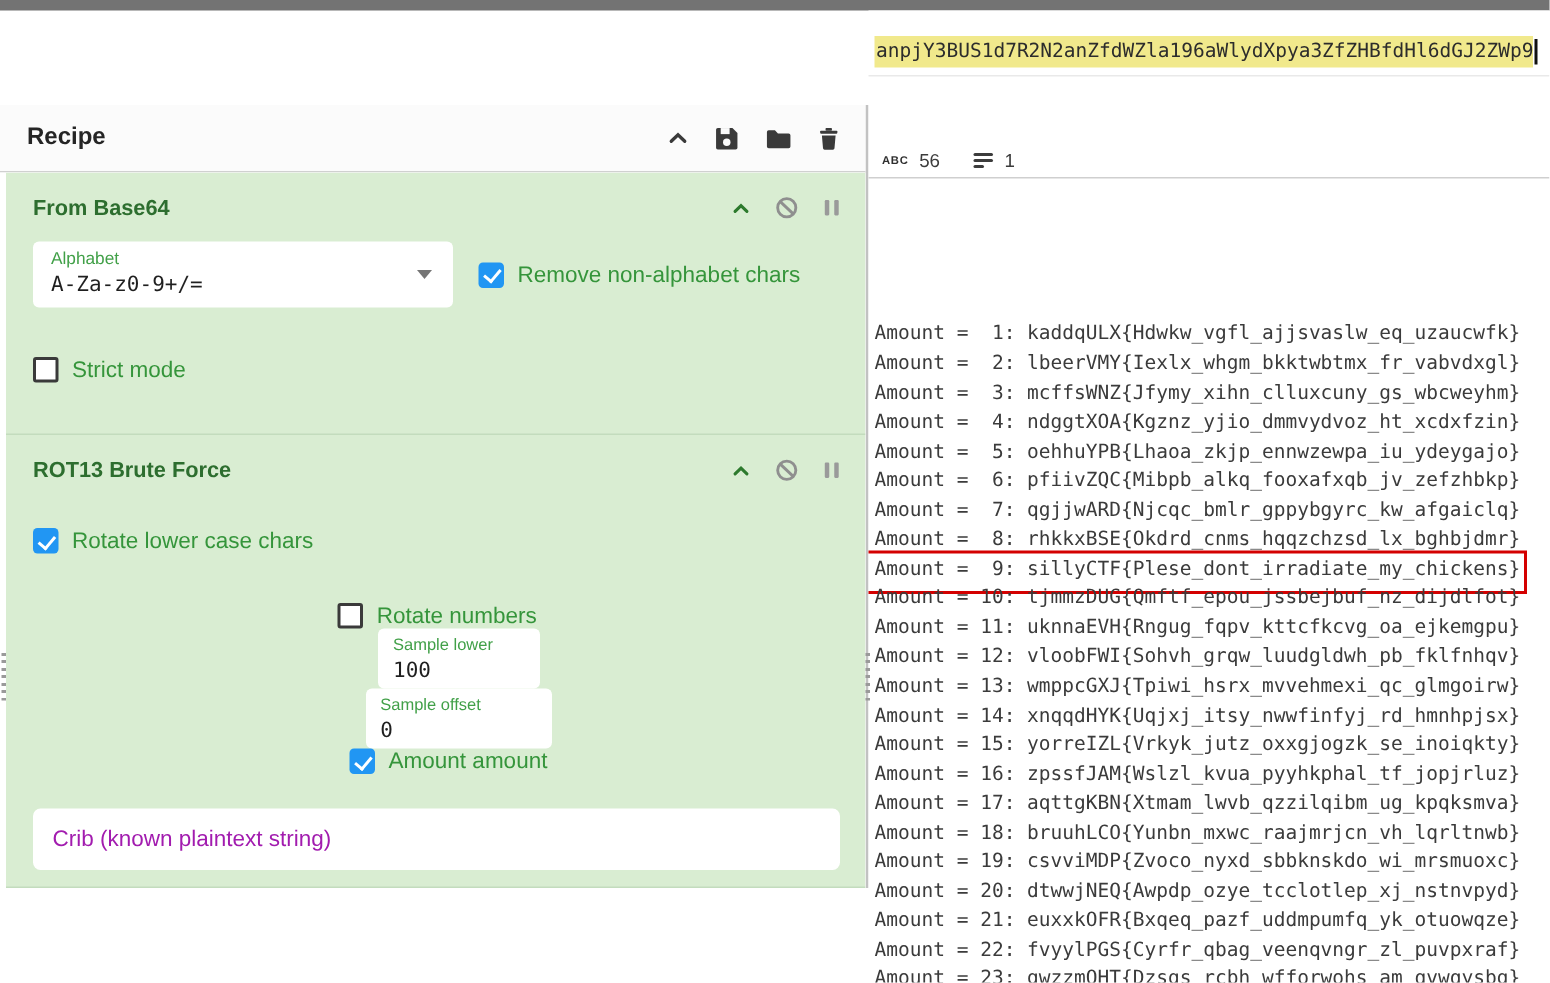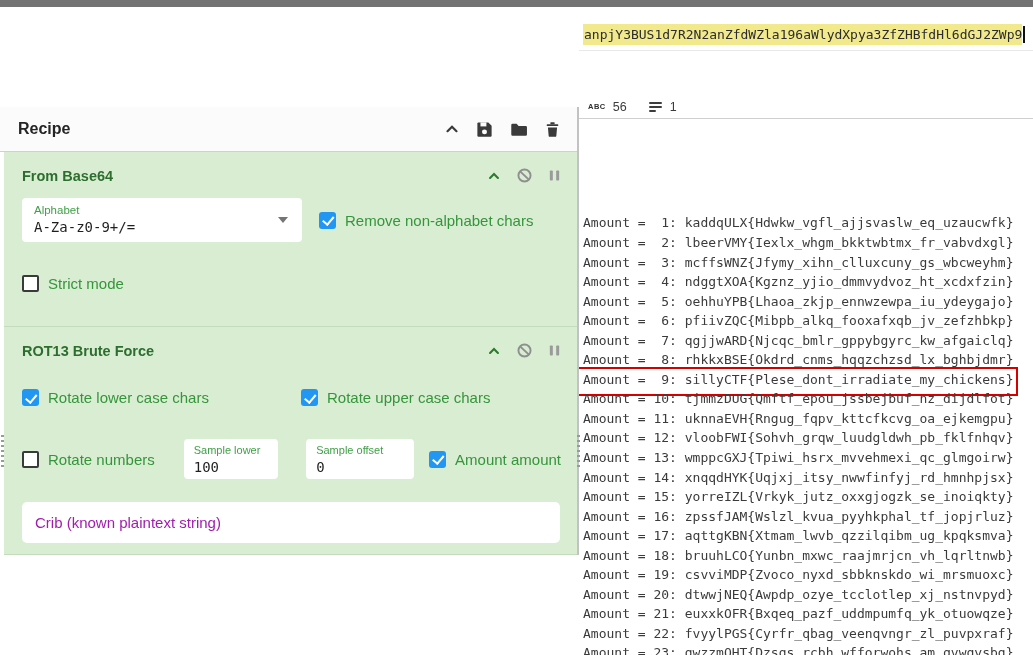--- a/index.html
+++ b/index.html
@@ -50,21 +50,21 @@
   
   .row-b64 { display:flex; align-items:center; margin:14px 16px 0 18px; }
   .alphabet-box { width:280px; height:44px; }
   .cb-remove { margin-left:17px; }
   .row-strict { margin:33px 16px 0 18px; }
   .b64-spacer { height:34px; }
 
   
   .row-rot1 { display:flex; align-items:center; margin:30px 16px 0 18px; }
   .cb-lower { width:279px; flex:0 0 279px; }
-  .row-rot2 { display:flex; align-items:center; margin:33px 16px 0 18px; }
+  .row-rot2 { display:flex; align-items:center; margin:33px 16px 0 18px;flex-direction:column; }
   .sample-box { width:108px; height:40px; padding:5px 10px 4px; }
   .sample-box .arg-label { font-size:11px; }
   .sample-len { margin-left:29px; width:108px; }
   .sample-off { margin-left:28px; width:124px; }
   .cb-print { margin-left:15px; }
   .crib-box { margin:23px 17px 0 18px; height:41px; background:#fff; border-radius:5px;
               display:flex; align-items:center; padding-left:13px; }
   .crib-placeholder { font-size:15px; color:#a21caf; }
   .rot-spacer { height:11px; }
 
@@ -178,24 +178,20 @@
                 <rect x="2" y="2.5" width="3.2" height="11" rx="0.8" fill="currentColor"></rect>
                 <rect x="8.8" y="2.5" width="3.2" height="11" rx="0.8" fill="currentColor"></rect>
               </svg>
           </span>
         </div>
         <div class="row-rot1">
           <label class="cb cb-lower checked">
             <span class="box"></span>
             <span class="lbl">Rotate lower case chars</span>
           </label>
-          <label class="cb checked">
-            <span class="box"></span>
-            <span class="lbl">Rotate upper case chars</span>
-          </label>
         </div>
         <div class="row-rot2">
           <label class="cb">
             <span class="box"></span>
             <span class="lbl">Rotate numbers</span>
           </label>
           <div class="arg-box sample-box sample-len">
             <div class="arg-label">Sample lower</div>
             <div class="arg-value">100</div>
           </div>

